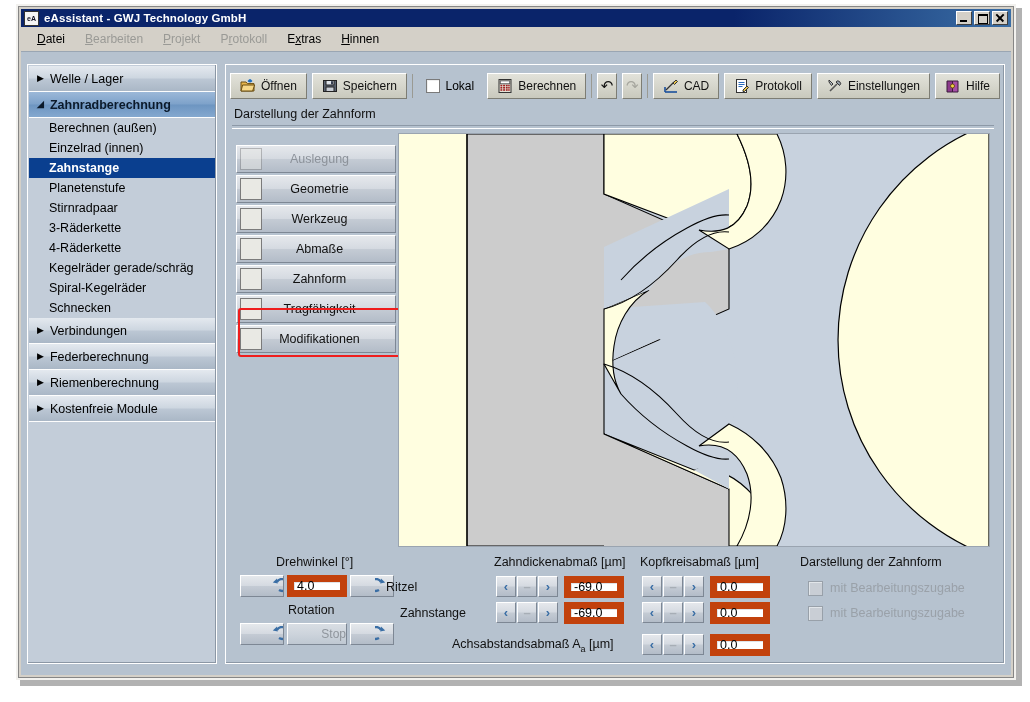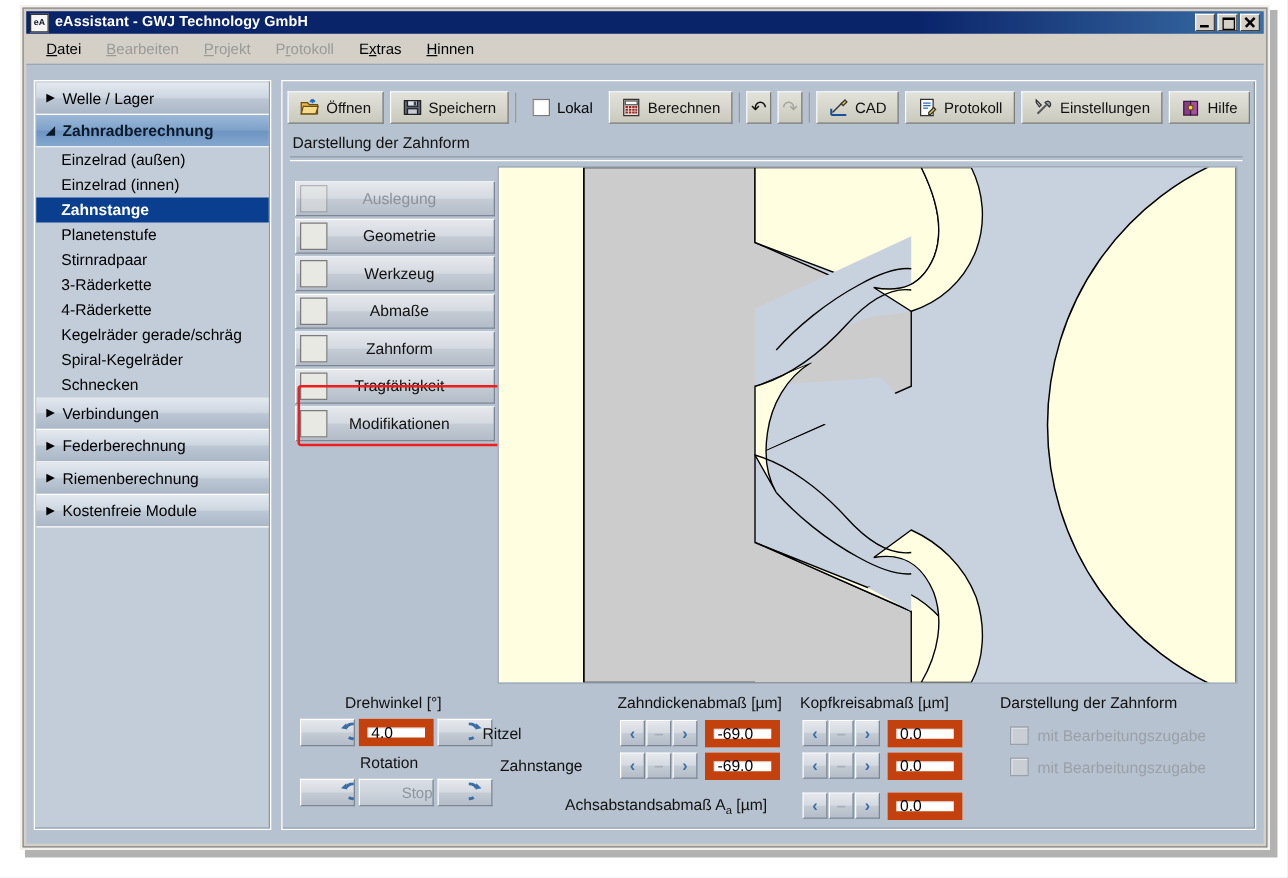--- a/index.html
+++ b/index.html
@@ -115,21 +115,21 @@
     background:linear-gradient(to bottom,#d9dee4 0%,#cdd4dc 50%,#bfc8d2 100%);}
   .txtfield{position:absolute;height:22px;background:#ffffff;border:7px solid #c2410c;
     box-shadow:inset 1px 1px 0 #dfe3e8;box-sizing:border-box;font-size:12.5px;color:#000;
     display:flex;align-items:center;padding-left:3px;}
   .spin{position:absolute;display:flex;}
   .spin span{width:20px;height:21px;display:flex;align-items:center;justify-content:center;
     background:linear-gradient(to bottom,#e5e8ec 0%,#d5dae1 48%,#c4cbd4 52%,#b3bcc8 100%);
     border:1px solid #ffffff;border-right-color:#7d8794;border-bottom-color:#7d8794;
     box-sizing:border-box;font-size:13px;font-weight:bold;color:#3a6ea5;margin-right:1px;}
   .spin span.mid{color:#a7aeb6;}
-  .chkrow{position:absolute;display:flex;align-items:center;gap:7px;font-size:12.5px;color:#9aa1a9;}
+  .chkrow{position:absolute;display:flex;align-items:flex-start;gap:7px;font-size:12.5px;color:#9aa1a9;}
   .chkrow .cb{width:13px;height:13px;background:#c9ced5;border:1px solid #98a0a9;
     box-shadow:inset 1px 1px 0 #e2e6ea;}
   sub{font-size:9px;}
 </style>
 </head>
 <body>
 
 <div id="screen">
   <div class="win-shadow"></div>
   <div class="win">
@@ -170,21 +170,21 @@
             <span class="sb-arrow">▶</span>
             <span>Welle / Lager</span>
           </div>
 
           <div class="sb-group open">
             <span class="sb-arrow">◢</span>
             <span>Zahnradberechnung</span>
           </div>
           <div class="sb-sub">
             <div class="sb-item">
-                <span>Einzelrad (außen)</span>
+                <span>Berechnen (außen)</span>
               </div>
             <div class="sb-item">
                 <span>Einzelrad (innen)</span>
               </div>
             <div class="sb-item sel">
                 <span>Zahnstange</span>
               </div>
             <div class="sb-item">
                 <span>Planetenstufe</span>
               </div>

